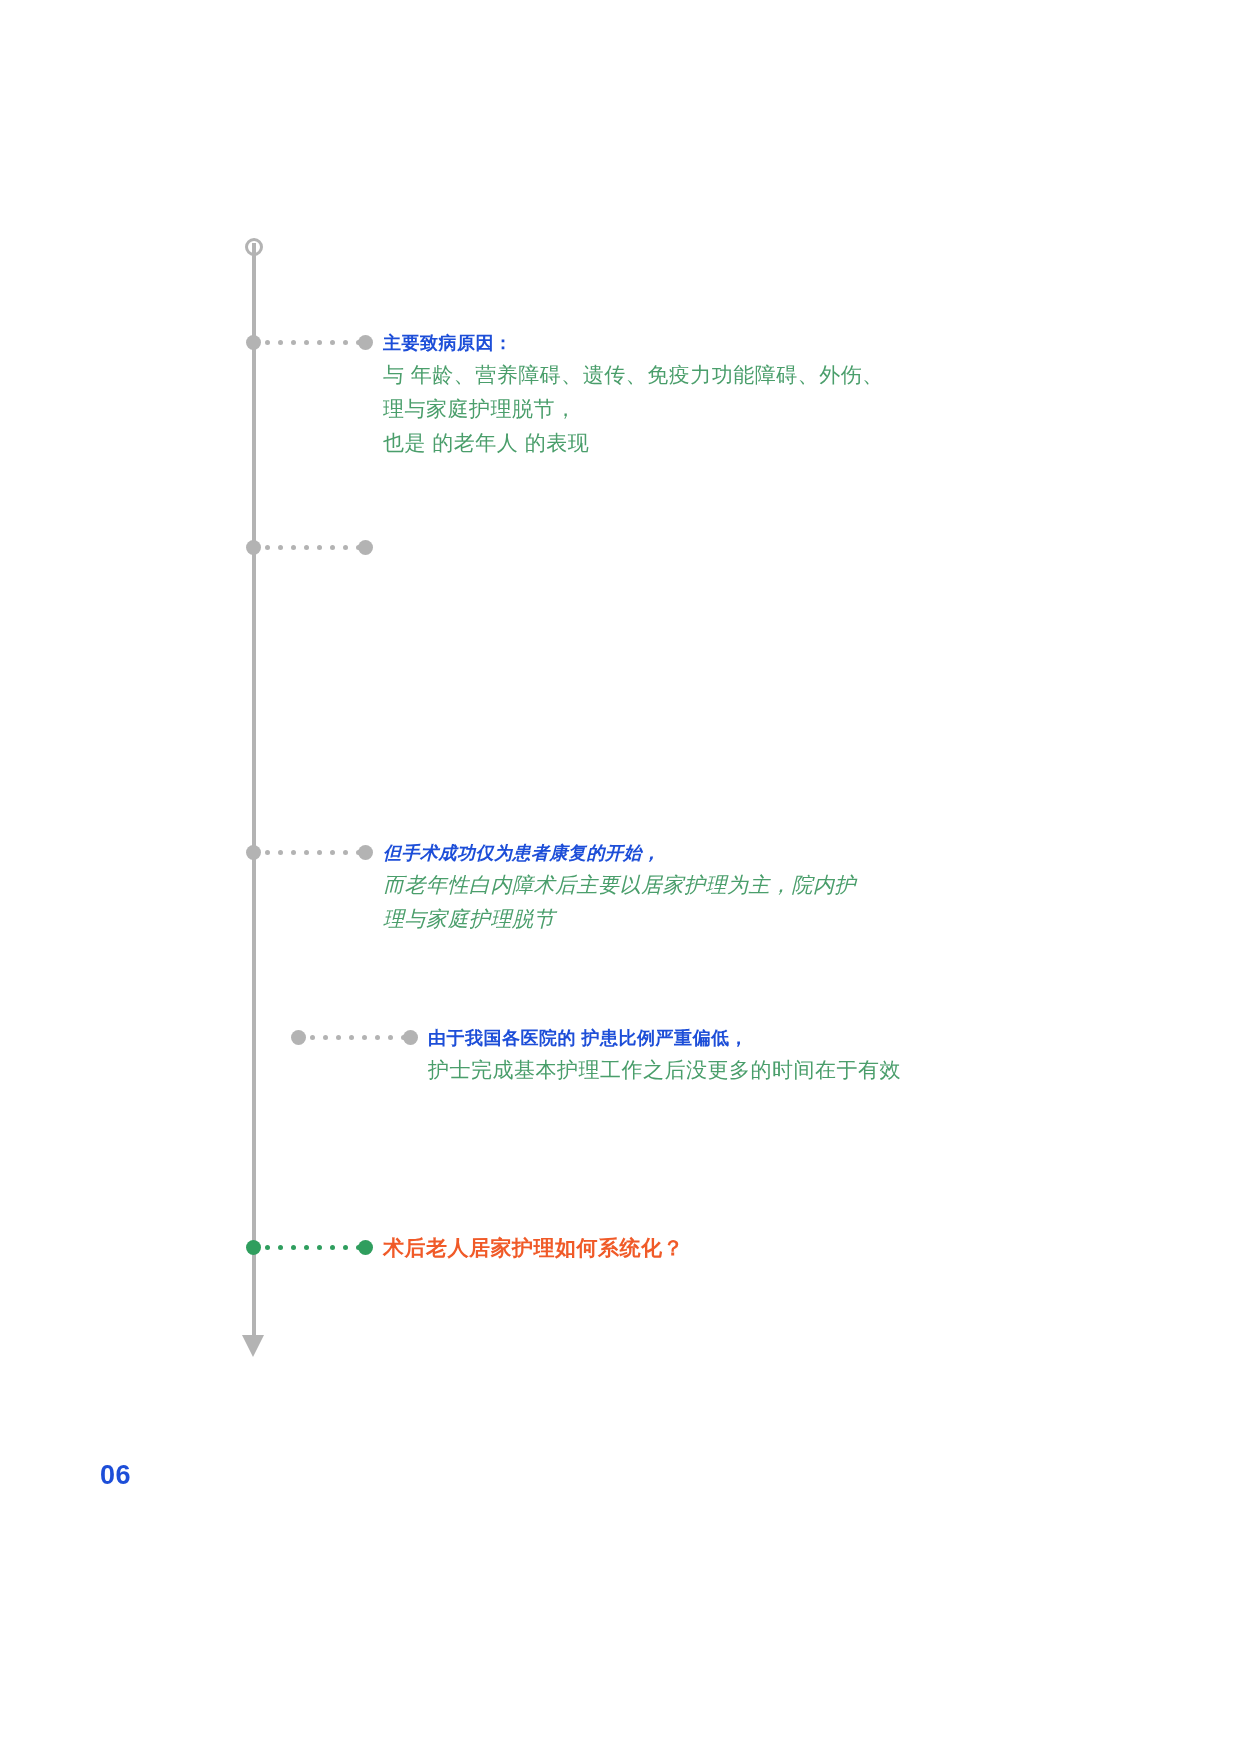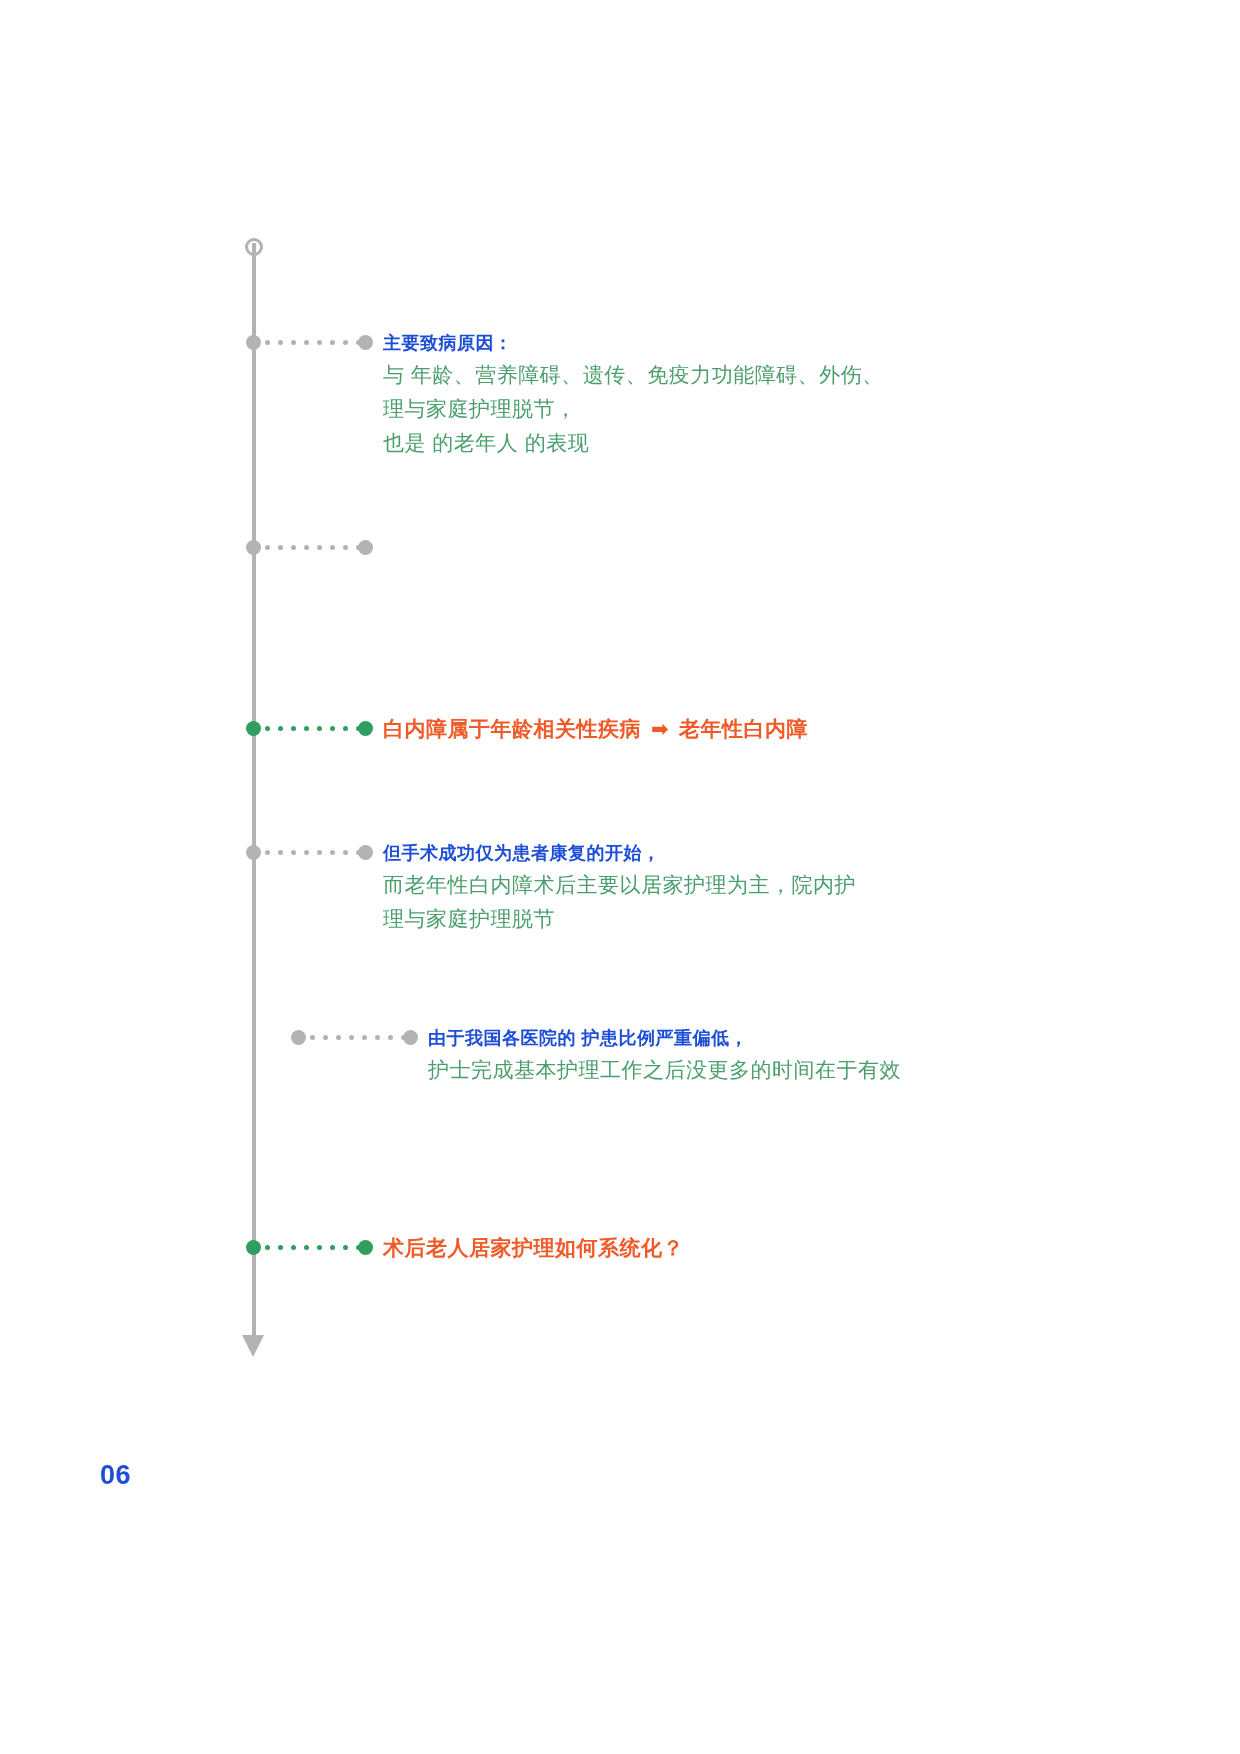--- a/index.html
+++ b/index.html
@@ -182,43 +182,22 @@
           <i style="left:39px"></i>
         <i style="left:52px"></i>
           <i style="left:65px"></i>
           <i style="left:78px"></i>
           <i style="left:91px"></i>
       </span>
       <span class="dot-right"></span>
     </div>
   </div>
 
-  <div class="row" style="top:714px;">
-    <div class="connector green">
-      <span class="dot-left"></span>
-      <span class="dash-line">
-        <i style="left:0px"></i>
-          <i style="left:13px"></i>
-          <i style="left:26px"></i>
-          <i style="left:39px"></i>
-        <i style="left:52px"></i>
-          <i style="left:65px"></i>
-          <i style="left:78px"></i>
-          <i style="left:91px"></i>
-      </span>
-      <span class="dot-right"></span>
-    </div>
-    <div class="content">
-      <div class="accent">
-        <span>白内障属于年龄相关性疾病</span><span class="arrow">➡</span><span>老年性白内障</span>
-      </div>
-    </div>
-  </div>
-
-  <div class="row" style="top:838px;">
+
+  <div class="row" style="top:838px;font-style:italic;">
     <div class="connector grey">
       <span class="dot-left"></span>
       <span class="dash-line">
         <i style="left:0px"></i>
           <i style="left:13px"></i>
           <i style="left:26px"></i>
           <i style="left:39px"></i>
         <i style="left:52px"></i>
           <i style="left:65px"></i>
           <i style="left:78px"></i>

